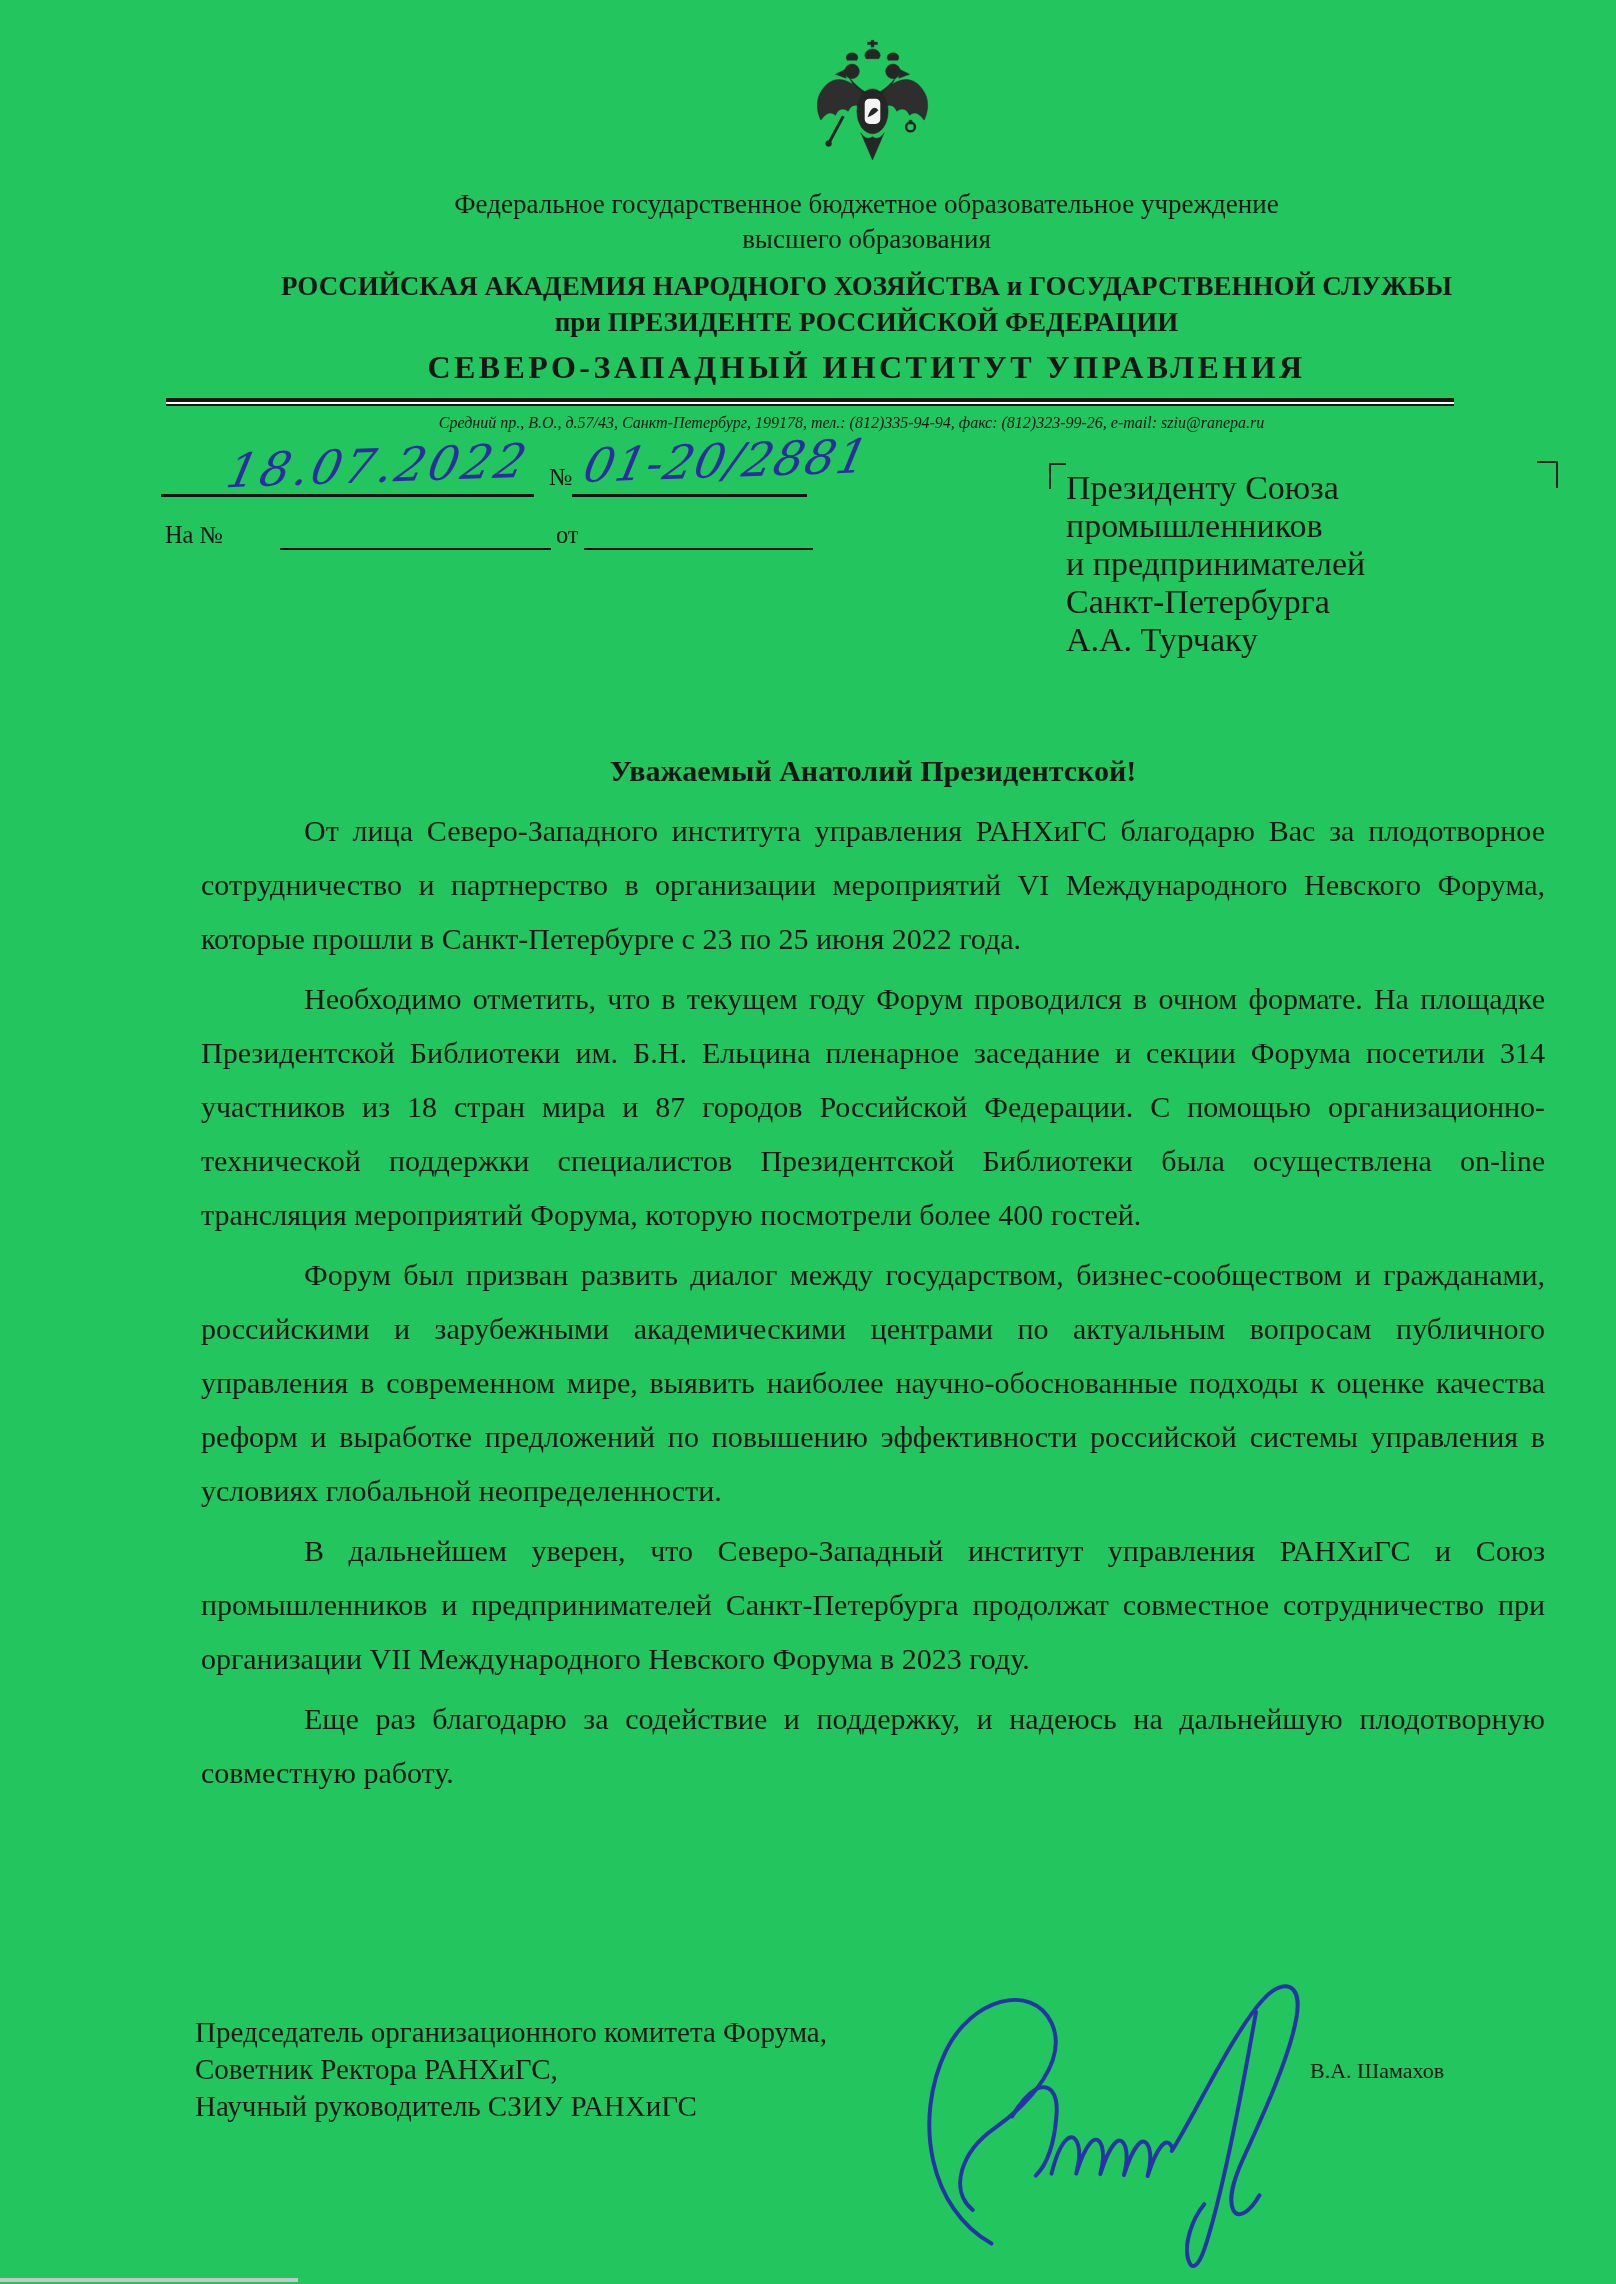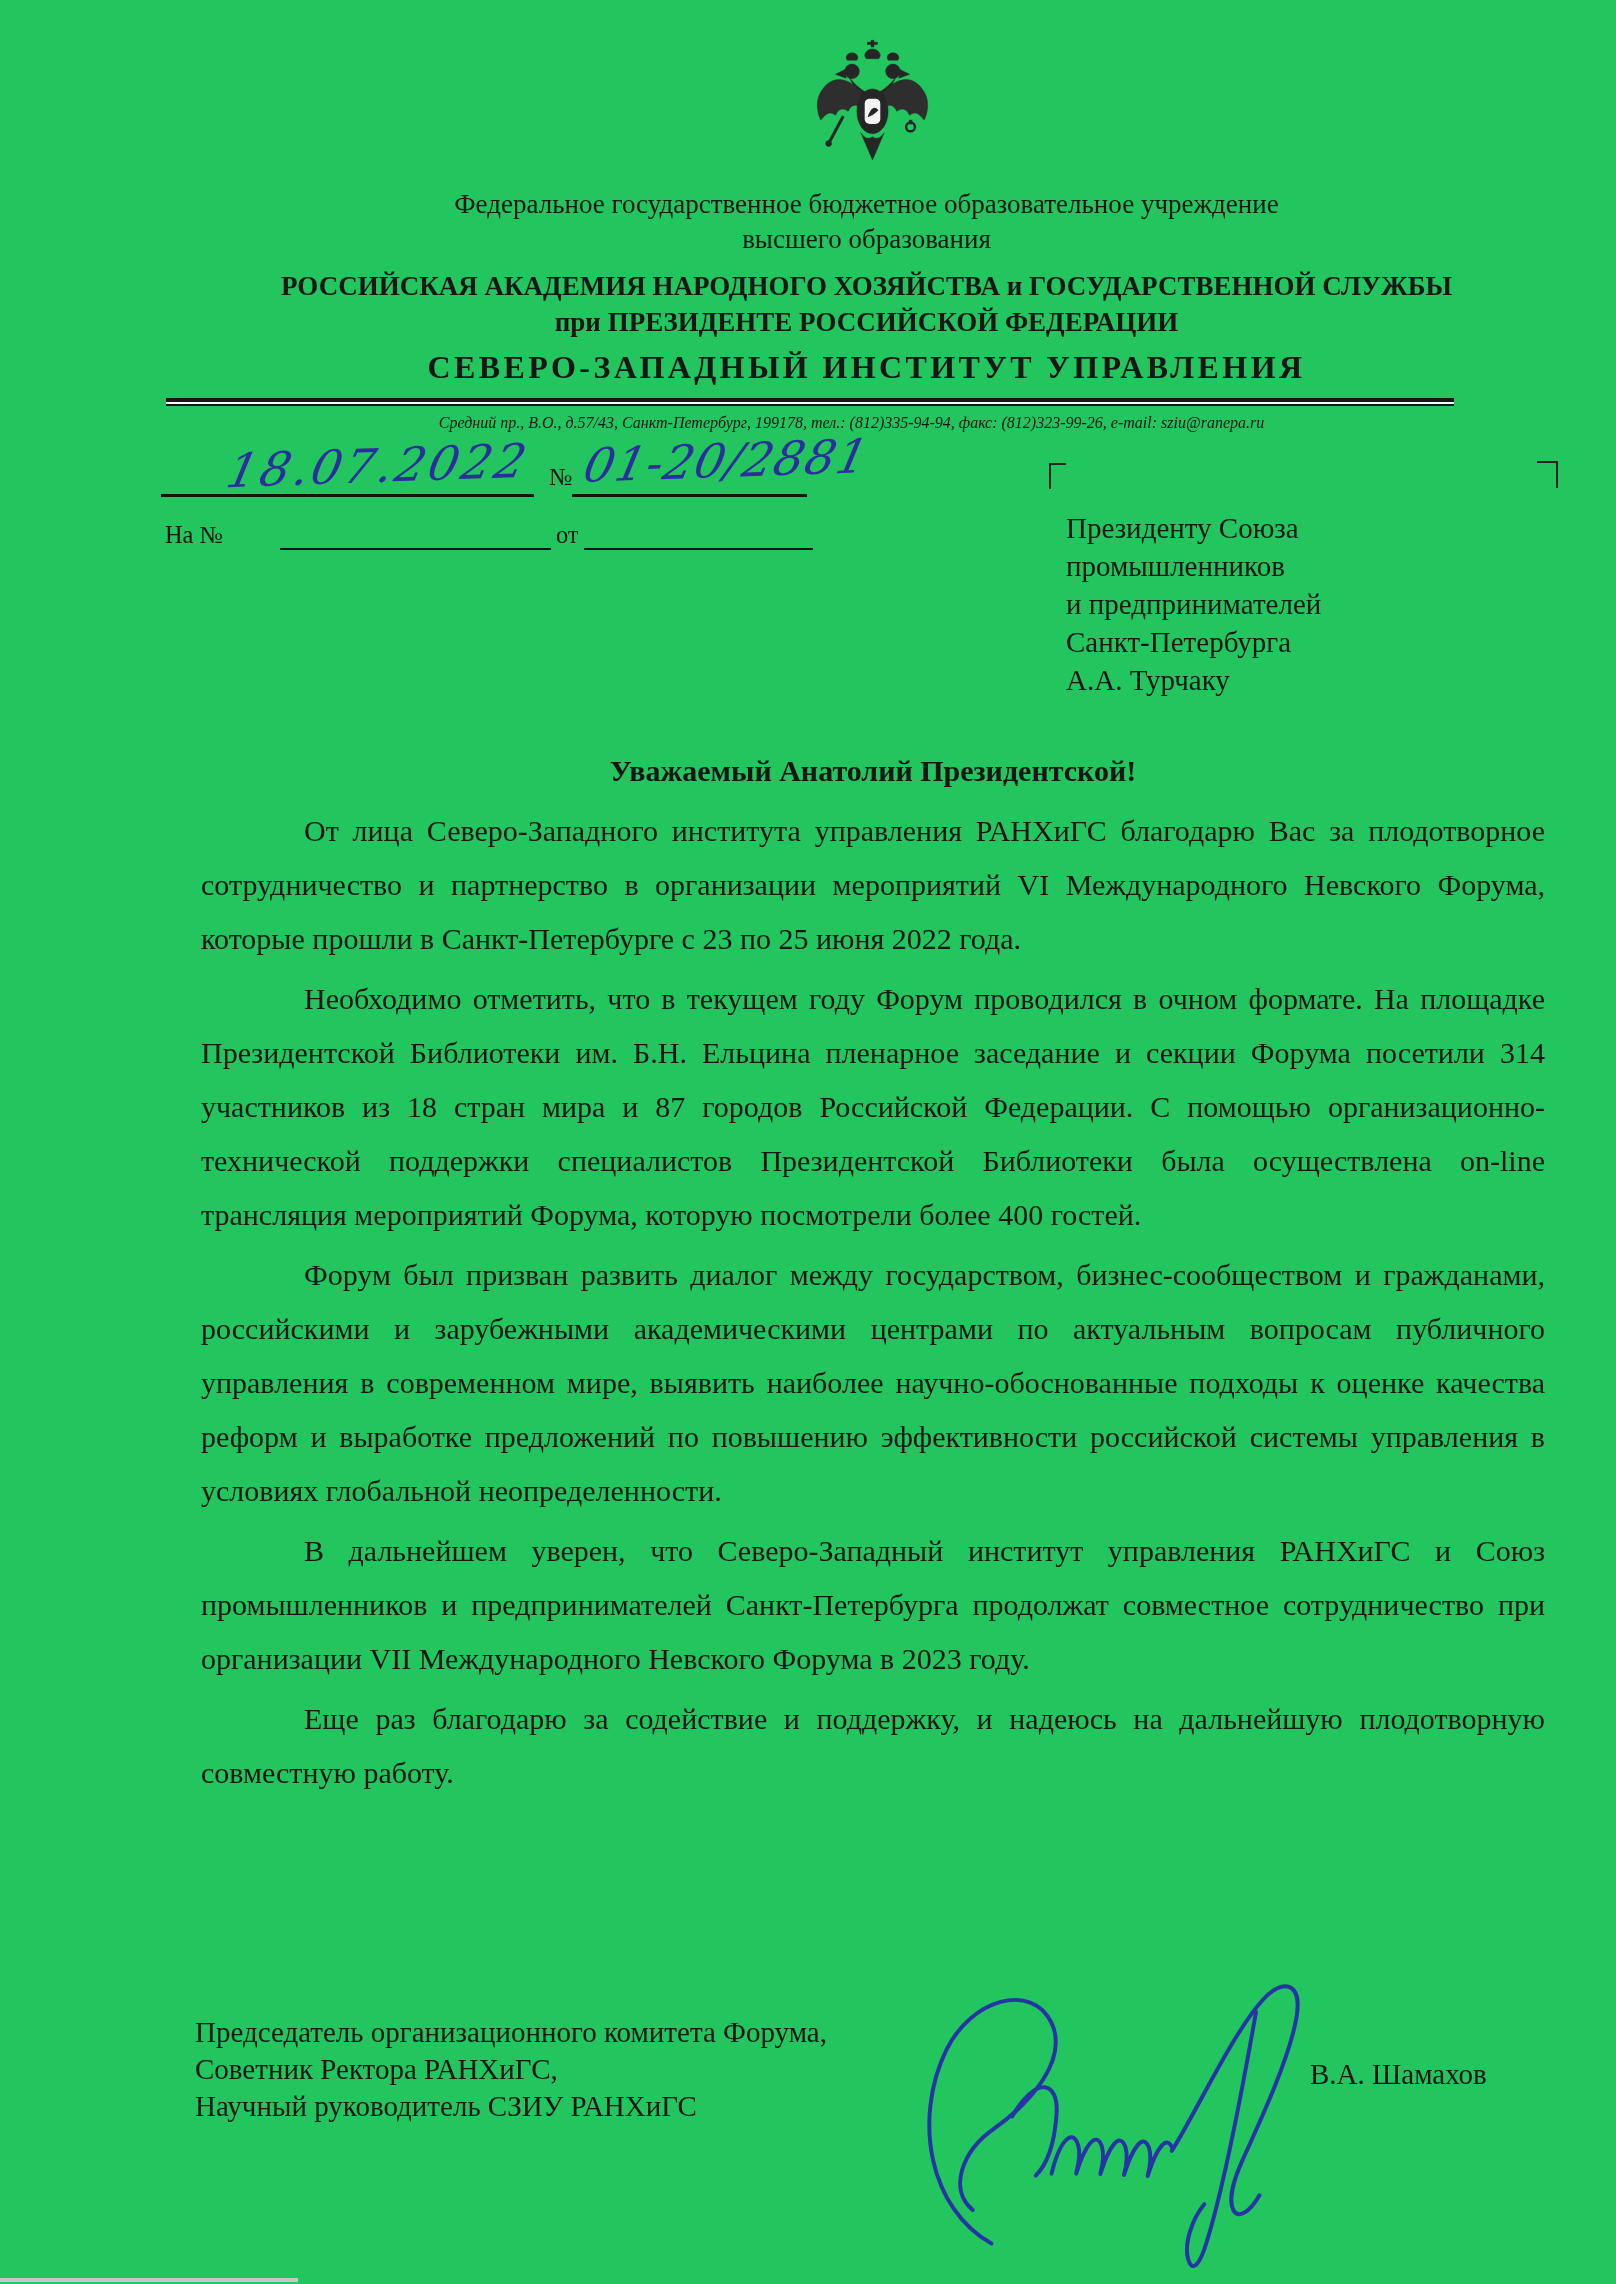--- a/index.html
+++ b/index.html
@@ -62,23 +62,22 @@
   .u-ot   { left: 584px; top: 548px; width: 229px; height: 2.4px; }
   .ref-label { position: absolute; font-size: 24.4px; white-space: nowrap; }
   .no-sign { left: 549px; top: 463px; }
   .onno    { left: 165px;  top: 521px; }
   .ot      { left: 556px; top: 521px; }
   
   .recipient {
     position: absolute;
     left: 1066px; top: 469px;
     width: 478px;
-    font-size: 29px;
+    font-size: 34px;
     line-height: 38px;
-    margin-top: 40px;
   }
   .corner-left {
     position: absolute;
     left: 1049px; top: 463px;
     width: 14.6px; height: 24.4px;
     border-left: 2px solid #222;
     border-top: 2px solid #222;
   }
   .corner-right {
     position: absolute;
@@ -109,21 +108,21 @@
   .sig-posts {
     position: absolute;
     left: 195px; top: 2014px;
     width: 781px;
     font-size: 29px;
     line-height: 37px;
   }
   .sig-name {
     position: absolute;
     left: 1310px; top: 2058px;
-    font-size: 29px;
+    font-size: 22px;
     white-space: nowrap;
   }
   .sig-scribble {
     position: absolute;
     left: 888px; top: 1952px;
     width: 468px; height: 327px;
   }
   .scan-artifact {
     position: absolute;
     left: 0; top: 2278px;

